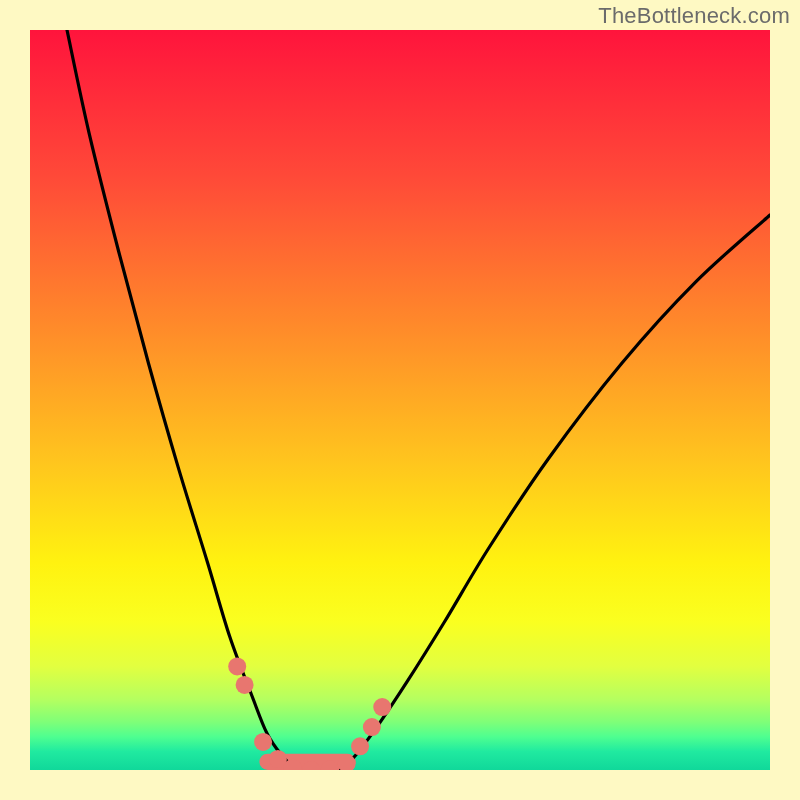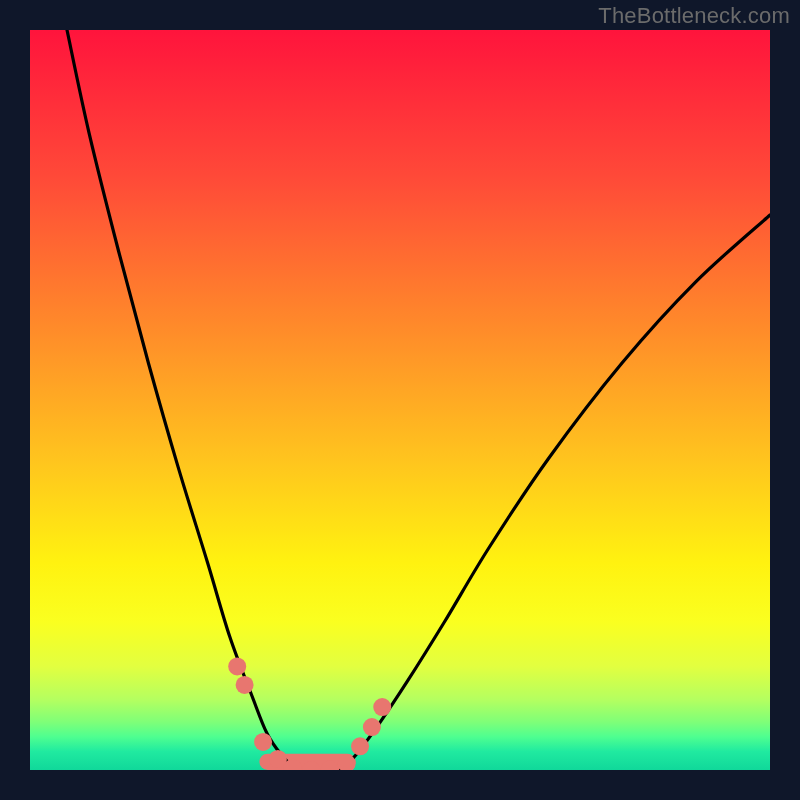--- a/index.html
+++ b/index.html
@@ -9,21 +9,21 @@
     height: 800px;
     background: #000;
     overflow: hidden;
   }
   .frame {
     position: absolute;
     left: 0;
     top: 0;
     width: 800px;
     height: 800px;
-    background: #0f172a;
+    background: #fef9c3;
   }
   .plot-area {
     position: absolute;
     left: 30px;
     top: 30px;
     width: 740px;
     height: 740px;
     overflow: hidden;
   }
   .gradient {

